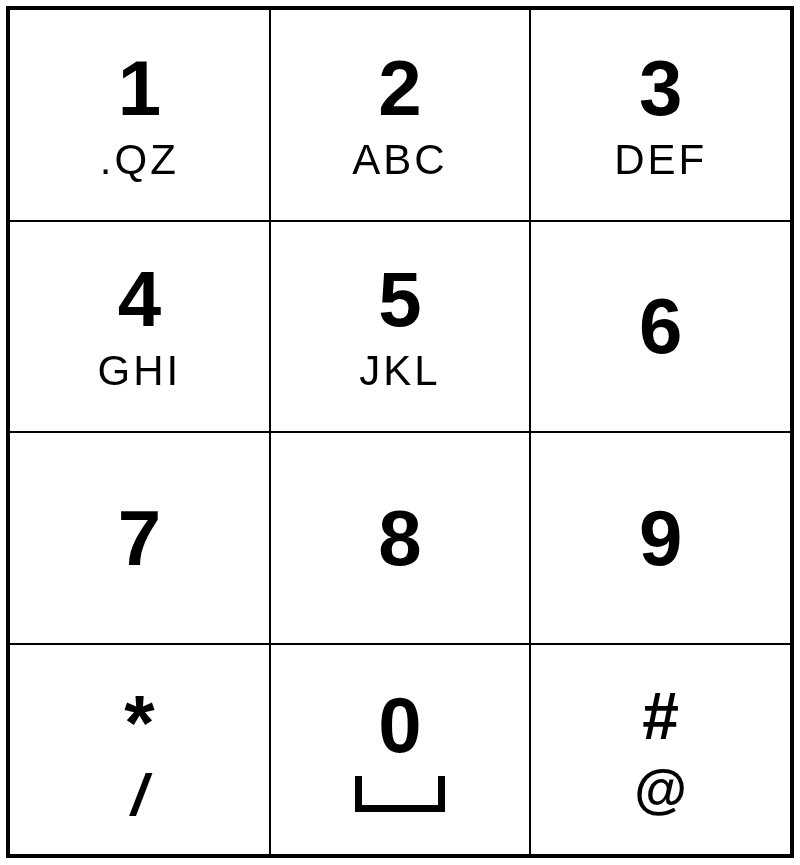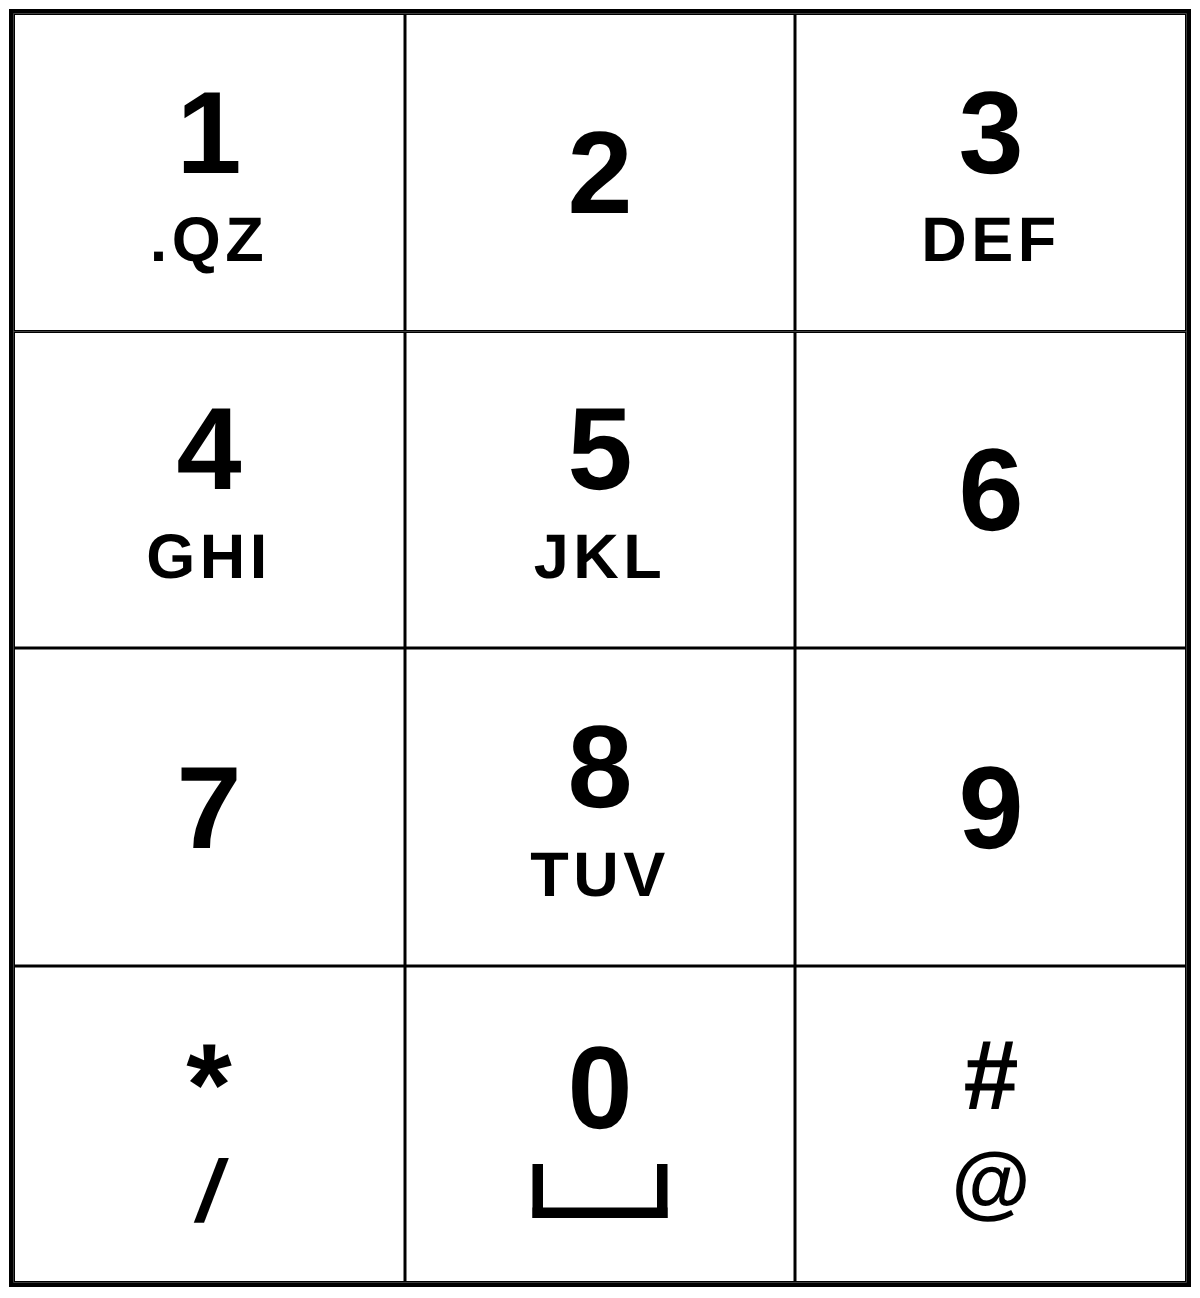--- a/index.html
+++ b/index.html
@@ -31,21 +31,21 @@
       cursor: pointer;
       gap: 12px;
     }
     .digit {
       font-size: 78px;
       font-weight: bold;
       line-height: 1;
     }
     .letters {
       font-size: 42px;
-      font-weight: 700;
+      font-weight: 400;
       letter-spacing: 3px;
       line-height: 1;
     }
     .symbol-star {
       font-size: 78px;
       font-weight: bold;
       line-height: 0.8;
       margin-top: 18px;
     }
     .symbol-slash {
@@ -77,20 +77,21 @@
 
 <div class="keypad">
 
   <div class="key">
     <span class="digit">1</span>
     <span class="letters">.QZ</span>
   </div>
 
   <div class="key">
     <span class="digit">2</span>
+    <span class="letters">ABC</span>
   </div>
 
   <div class="key">
     <span class="digit">3</span>
     <span class="letters">DEF</span>
   </div>
 
   <div class="key">
     <span class="digit">4</span>
     <span class="letters">GHI</span>
@@ -104,21 +105,20 @@
   <div class="key">
     <span class="digit">6</span>
   </div>
 
   <div class="key">
     <span class="digit">7</span>
   </div>
 
   <div class="key">
     <span class="digit">8</span>
-    <span class="letters">TUV</span>
   </div>
 
   <div class="key">
     <span class="digit">9</span>
   </div>
 
   <div class="key">
     <span class="symbol-star">*</span>
     <span class="symbol-slash">/</span>
   </div>

